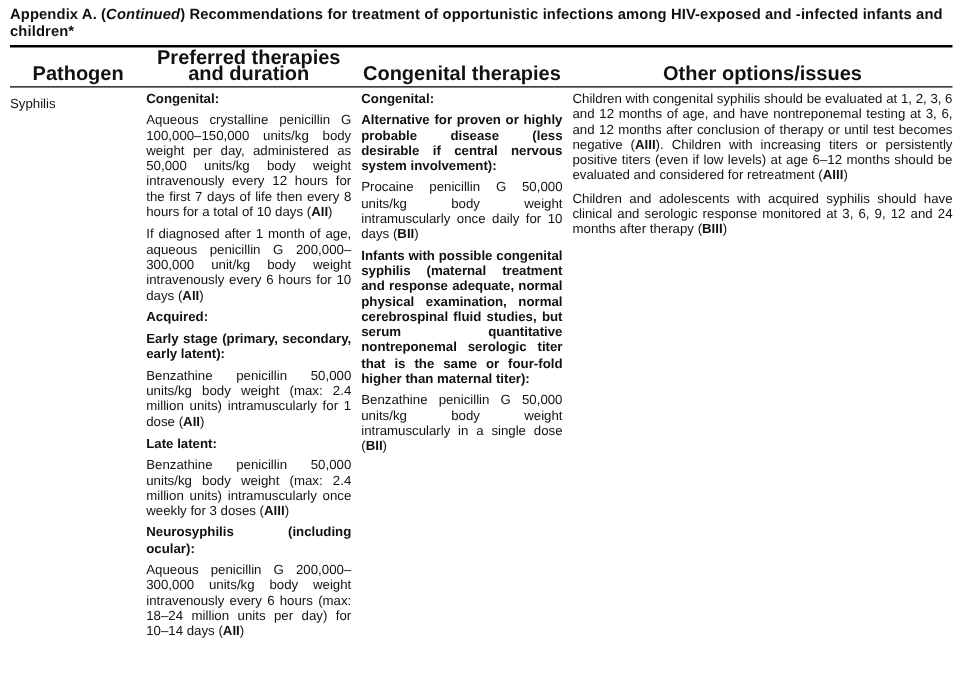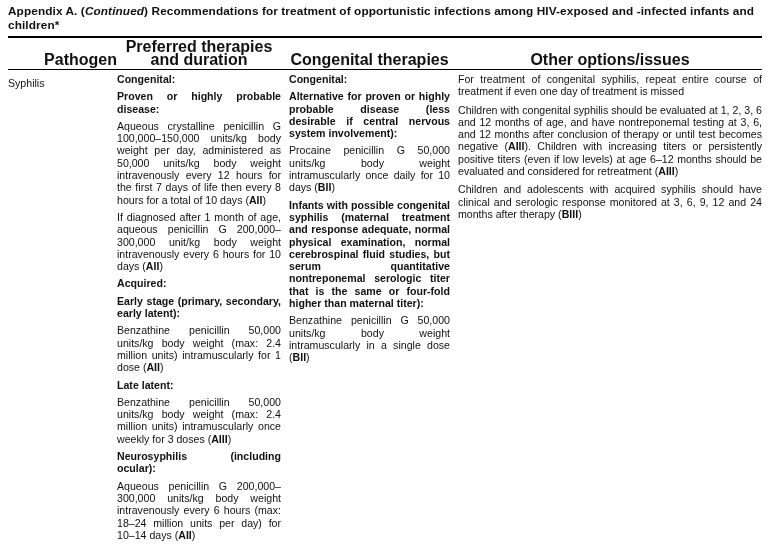--- a/index.html
+++ b/index.html
@@ -35,21 +35,21 @@
     font-weight: bold;
     line-height: 12.5px;
     white-space: pre-line;
     text-align: center;
     display: block;
   }
   .c1 { width: 109px; }
   .c2 { width: 172px; padding-right: 8px; }
   .c3 { width: 169px; padding-right: 8px; }
   .c4 { flex: 1; }
-  .c1 .hdr { text-align: right; }
+  .c1 .hdr { text-align: center; }
 
   .tbody { display: flex; padding-top: 3px; }
 
   .cell p {
     margin: 0 0 5px 0;
     font-size: 10.6px;
     line-height: 12.3px;
     text-align: justify;
   }
   .c4.cell p { margin-bottom: 6px; text-align: justify; }
@@ -87,41 +87,39 @@
   <div class="rule-thin"></div>
 
   <div class="tbody">
 
     <div class="c1 cell">
       <span class="pathogen-name">Syphilis</span>
     </div>
 
     <div class="c2 cell">
       <p class="h">Congenital:</p>
-      <p class="h">Proven or highly probable disease:</p>
       <p>Aqueous crystalline penicillin G 100,000–150,000 units/kg body weight per day, administered as 50,000 units/kg body weight intravenously every 12 hours for the first 7 days of life then every 8 hours for a total of 10 days (<b>AII</b>)</p>
       <p>If diagnosed after 1 month of age, aqueous penicillin G 200,000–300,000 unit/kg body weight intravenously every 6 hours for 10 days (<b>AII</b>)</p>
       <p class="h gap">Acquired:</p>
       <p class="h">Early stage (primary, secondary, early latent):</p>
       <p>Benzathine penicillin 50,000 units/kg body weight (max: 2.4 million units) intramuscularly for 1 dose (<b>AII</b>)</p>
       <p class="h">Late latent:</p>
       <p>Benzathine penicillin 50,000 units/kg body weight (max: 2.4 million units) intramuscularly once weekly for 3 doses (<b>AIII</b>)</p>
       <p class="h">Neurosyphilis (including ocular):</p>
       <p>Aqueous penicillin G 200,000–300,000 units/kg body weight intravenously every 6 hours (max: 18–24 million units per day) for 10–14 days (<b>AII</b>)</p>
     </div>
 
     <div class="c3 cell">
       <p class="h">Congenital:</p>
       <p class="h">Alternative for proven or highly probable disease (less desirable if central nervous system involvement):</p>
       <p>Procaine penicillin G 50,000 units/kg body weight intramuscularly once daily for 10 days (<b>BII</b>)</p>
       <p class="h gap">Infants with possible congenital syphilis (maternal treatment and response adequate, normal physical examination, normal cerebrospinal fluid studies, but serum quantitative nontreponemal serologic titer that is the same or four-fold higher than maternal titer):</p>
       <p>Benzathine penicillin G 50,000 units/kg body weight intramuscularly in a single dose (<b>BII</b>)</p>
     </div>
 
     <div class="c4 cell">
-      <p>For treatment of congenital syphilis, repeat entire course of treatment if even one day of treatment is missed</p>
       <p>Children with congenital syphilis should be evaluated at 1, 2, 3, 6 and 12 months of age, and have nontreponemal testing at 3, 6, and 12 months after conclusion of therapy or until test becomes negative (<b>AIII</b>). Children with increasing titers or persistently positive titers (even if low levels) at age 6–12 months should be evaluated and considered for retreatment (<b>AIII</b>)</p>
       <p>Children and adolescents with acquired syphilis should have clinical and serologic response monitored at 3, 6, 9, 12 and 24 months after therapy (<b>BIII</b>)</p>
     </div>
 
   </div>
 
 </div>
 
 </body></html>

